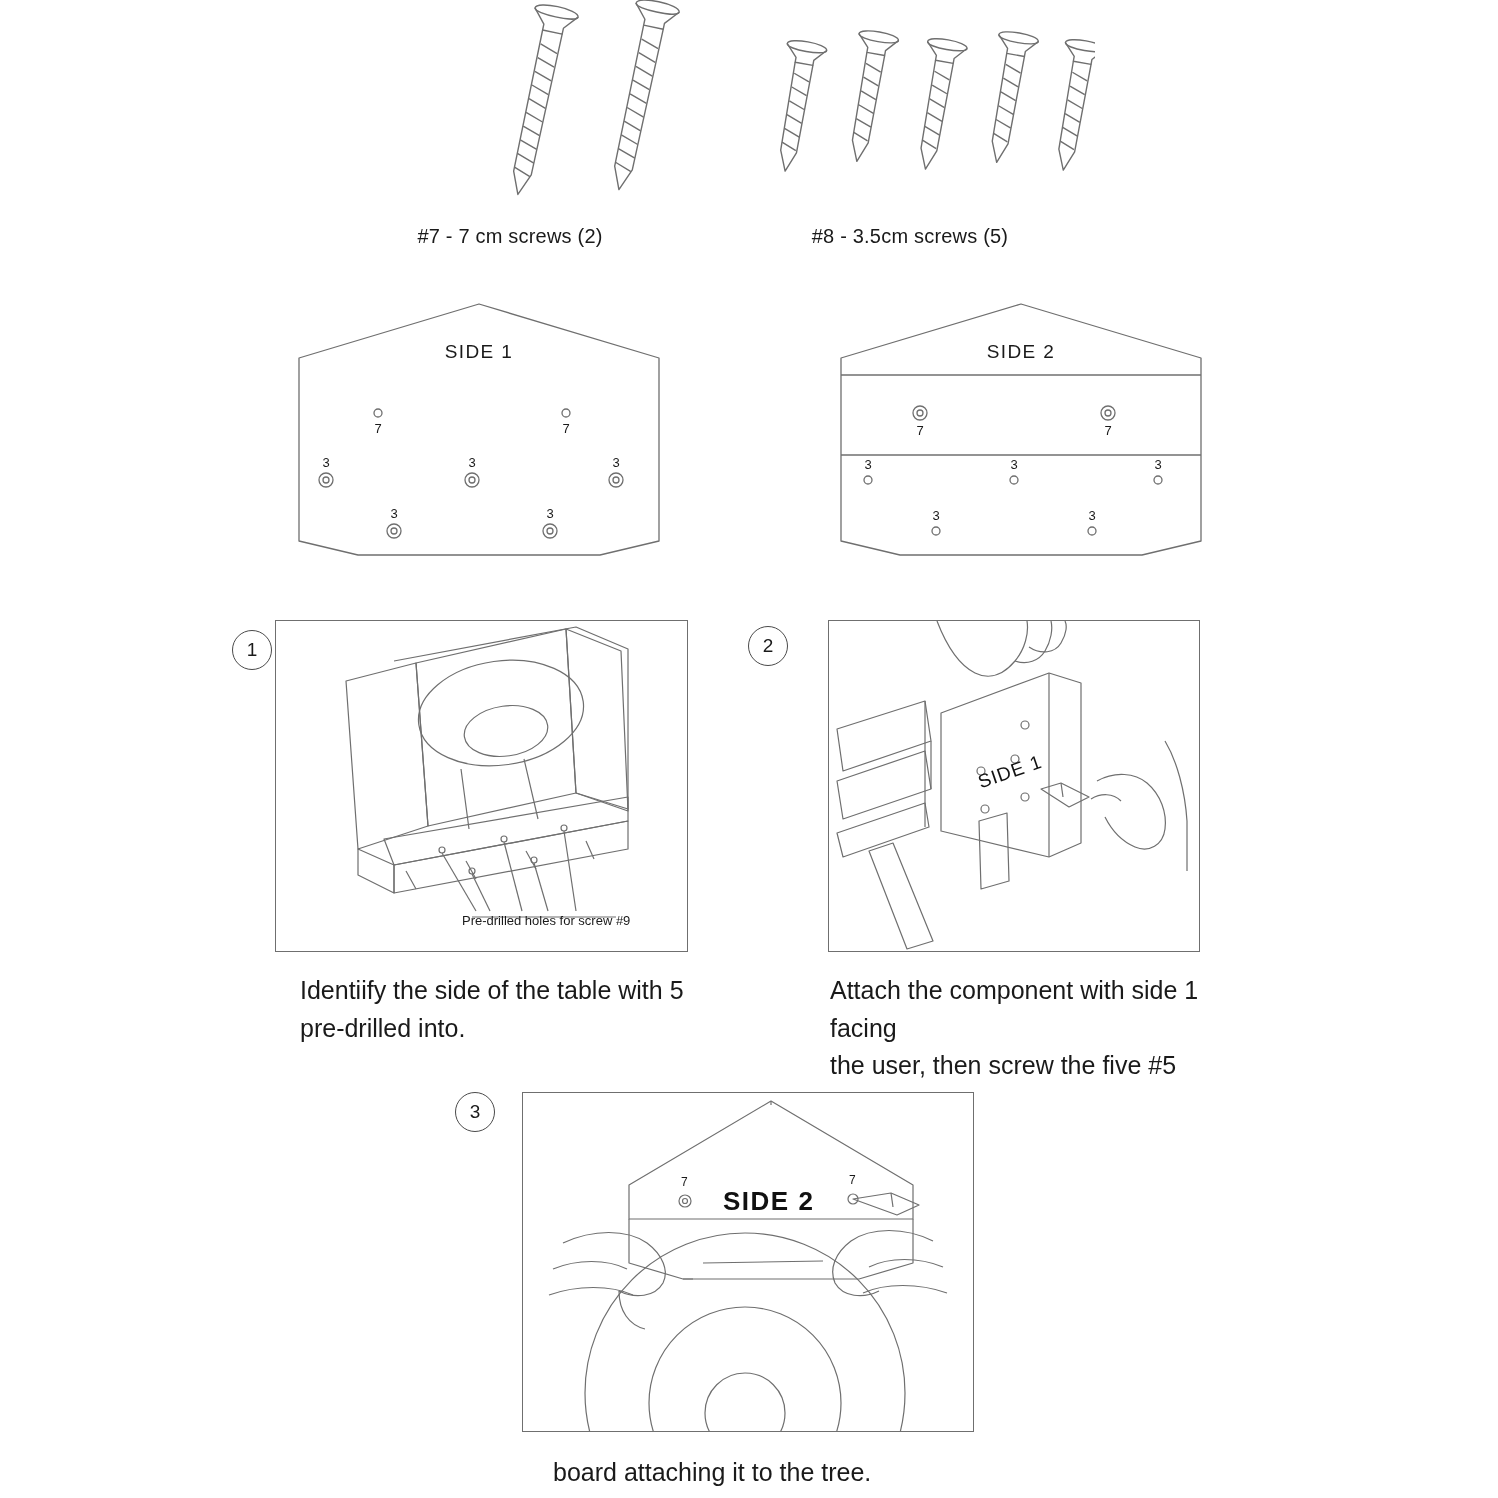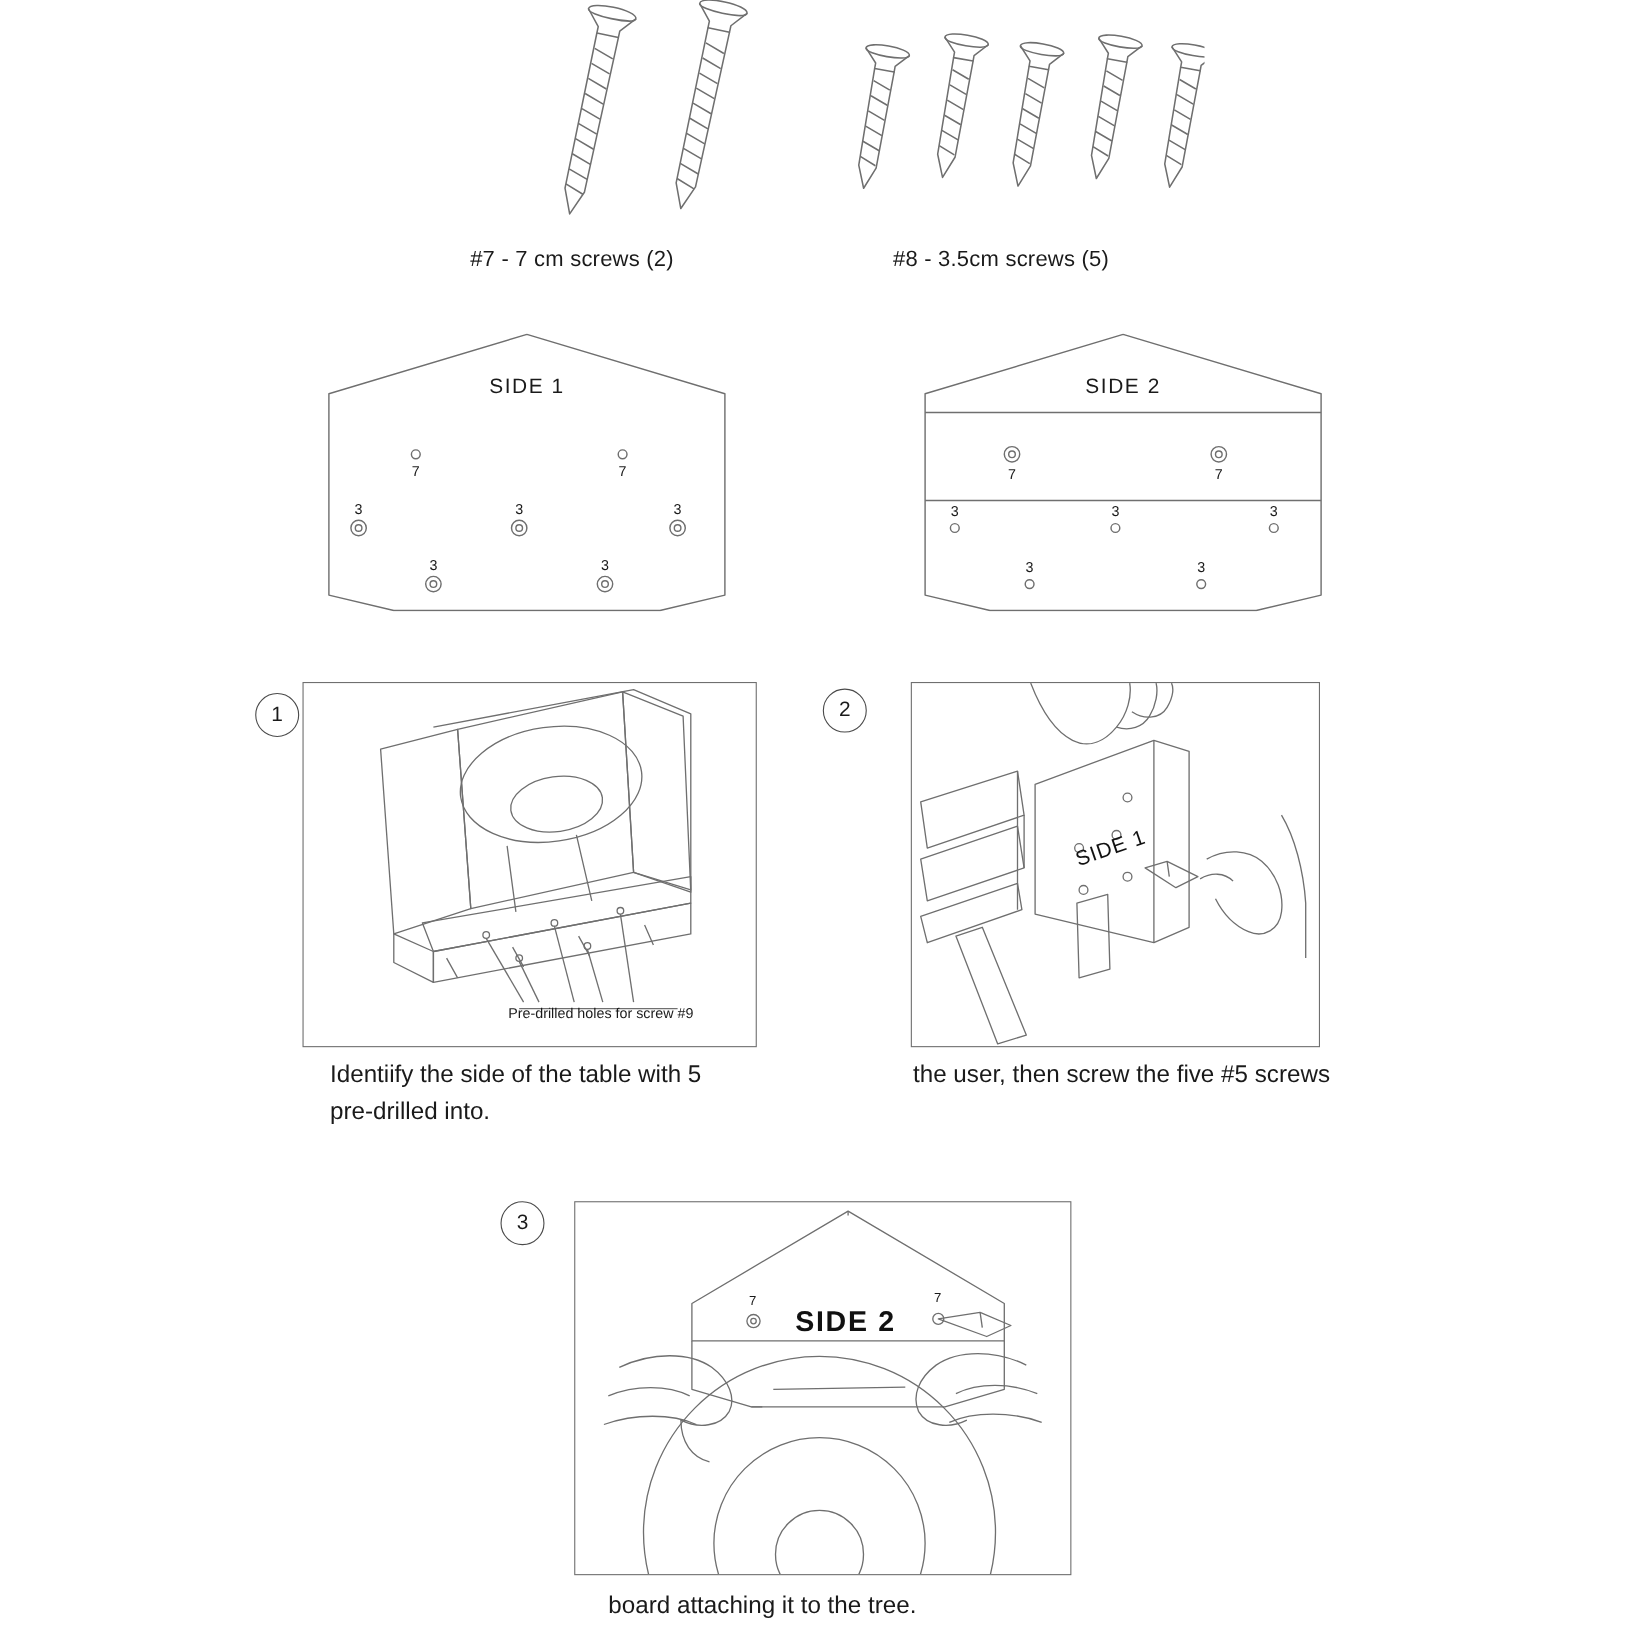--- a/index.html
+++ b/index.html
@@ -58,23 +58,24 @@
     border-radius: 50%;
     display: flex;
     align-items: center;
     justify-content: center;
     font-size: 19px;
     color: #1a1a1a;
     background: #fff;
     box-sizing: border-box;
   }
   .step-caption {
-    font-size: 22px;
+    font-size: 25px;
     line-height: 1.5;
     color: #1a1a1a;
+    margin-top: 12px;
   }
   .inner-label {
     font-size: 13px;
     color: #1a1a1a;
     white-space: nowrap;
   }
   .side-tag {
     font-size: 19px;
     letter-spacing: 1px;
     color: #111;
@@ -109,21 +110,21 @@
 
         <g transform="rotate(12 250 100) translate(248 0)">
           <path d="M-22,6 C-22,-2 22,-2 22,6 L10,20 L10,26 L-10,26 L-10,20 Z"></path>
           <path d="M-10,26 L-9,170 L0,192 L9,170 L10,26"></path>
           <path d="M-9,40 L9,46 M-9,54 L9,60 M-9,68 L9,74 M-9,82 L9,88 M-9,96 L9,102 M-9,110 L9,116 M-9,124 L9,130 M-9,138 L9,144 M-9,152 L9,158 M-9,166 L8,172"></path>
           <path d="M-22,6 C-22,12 22,12 22,6"></path>
         </g>
       </g>
     </svg>
   </div>
-  <div class="abs parts-caption" style="left:390px; top:225px; width:260px;">#7 - 7 cm screws (2)</div>
+  <div class="abs parts-caption" style="left:380px; top:225px; width:260px;">#7 - 7 cm screws (2)</div>
 
   <div class="abs" style="left:755px; top:25px;">
     <svg width="340" height="180" viewBox="0 0 340 180">
       <g fill="none" stroke="#6f6f6f" stroke-width="1.4" stroke-linejoin="round">
         <g transform="rotate(10 40 90) translate(40 15)">
           <path d="M-20,6 C-20,-1 20,-1 20,6 L9,18 L9,23 L-9,23 L-9,18 Z"></path>
           <path d="M-9,23 L-8,112 L0,132 L8,112 L9,23"></path>
           <path d="M-8,34 L8,40 M-8,48 L8,54 M-8,62 L8,68 M-8,76 L8,82 M-8,90 L8,96 M-8,104 L7,110"></path>
           <path d="M-20,6 C-20,12 20,12 20,6"></path>
         </g>
@@ -283,20 +284,21 @@
         <path d="M232,162 L234,176"></path>
 
         <path d="M268,160 C286,150 306,152 318,162 C332,174 338,192 336,208 C334,224 320,232 306,226 C292,220 282,208 276,196"></path>
         <path d="M262,178 C272,172 284,172 292,180"></path>
         <path d="M336,120 C348,140 356,170 358,200 L358,250"></path>
       </g>
     </svg>
     <div class="abs side-tag" style="left:148px; top:140px; transform:rotate(-19deg);">SIDE 1</div>
   </div>
   <div class="abs step-caption" style="left:830px; top:960px; width:420px;">
+    <div>Attach the component with side 1 facing</div>
     <div>the user, then screw the five #5 screws</div>
   </div>
 
   <div class="abs step-badge" style="left:455px; top:1092px;">3</div>
   <div class="abs step-box" style="left:522px; top:1092px; width:452px; height:340px;">
     <svg width="450" height="338" viewBox="0 0 450 338">
       <g fill="none" stroke="#6f6f6f" stroke-width="1.2" stroke-linejoin="round">
 
         <circle cx="222" cy="300" r="160"></circle>
         <circle cx="222" cy="310" r="96"></circle>

